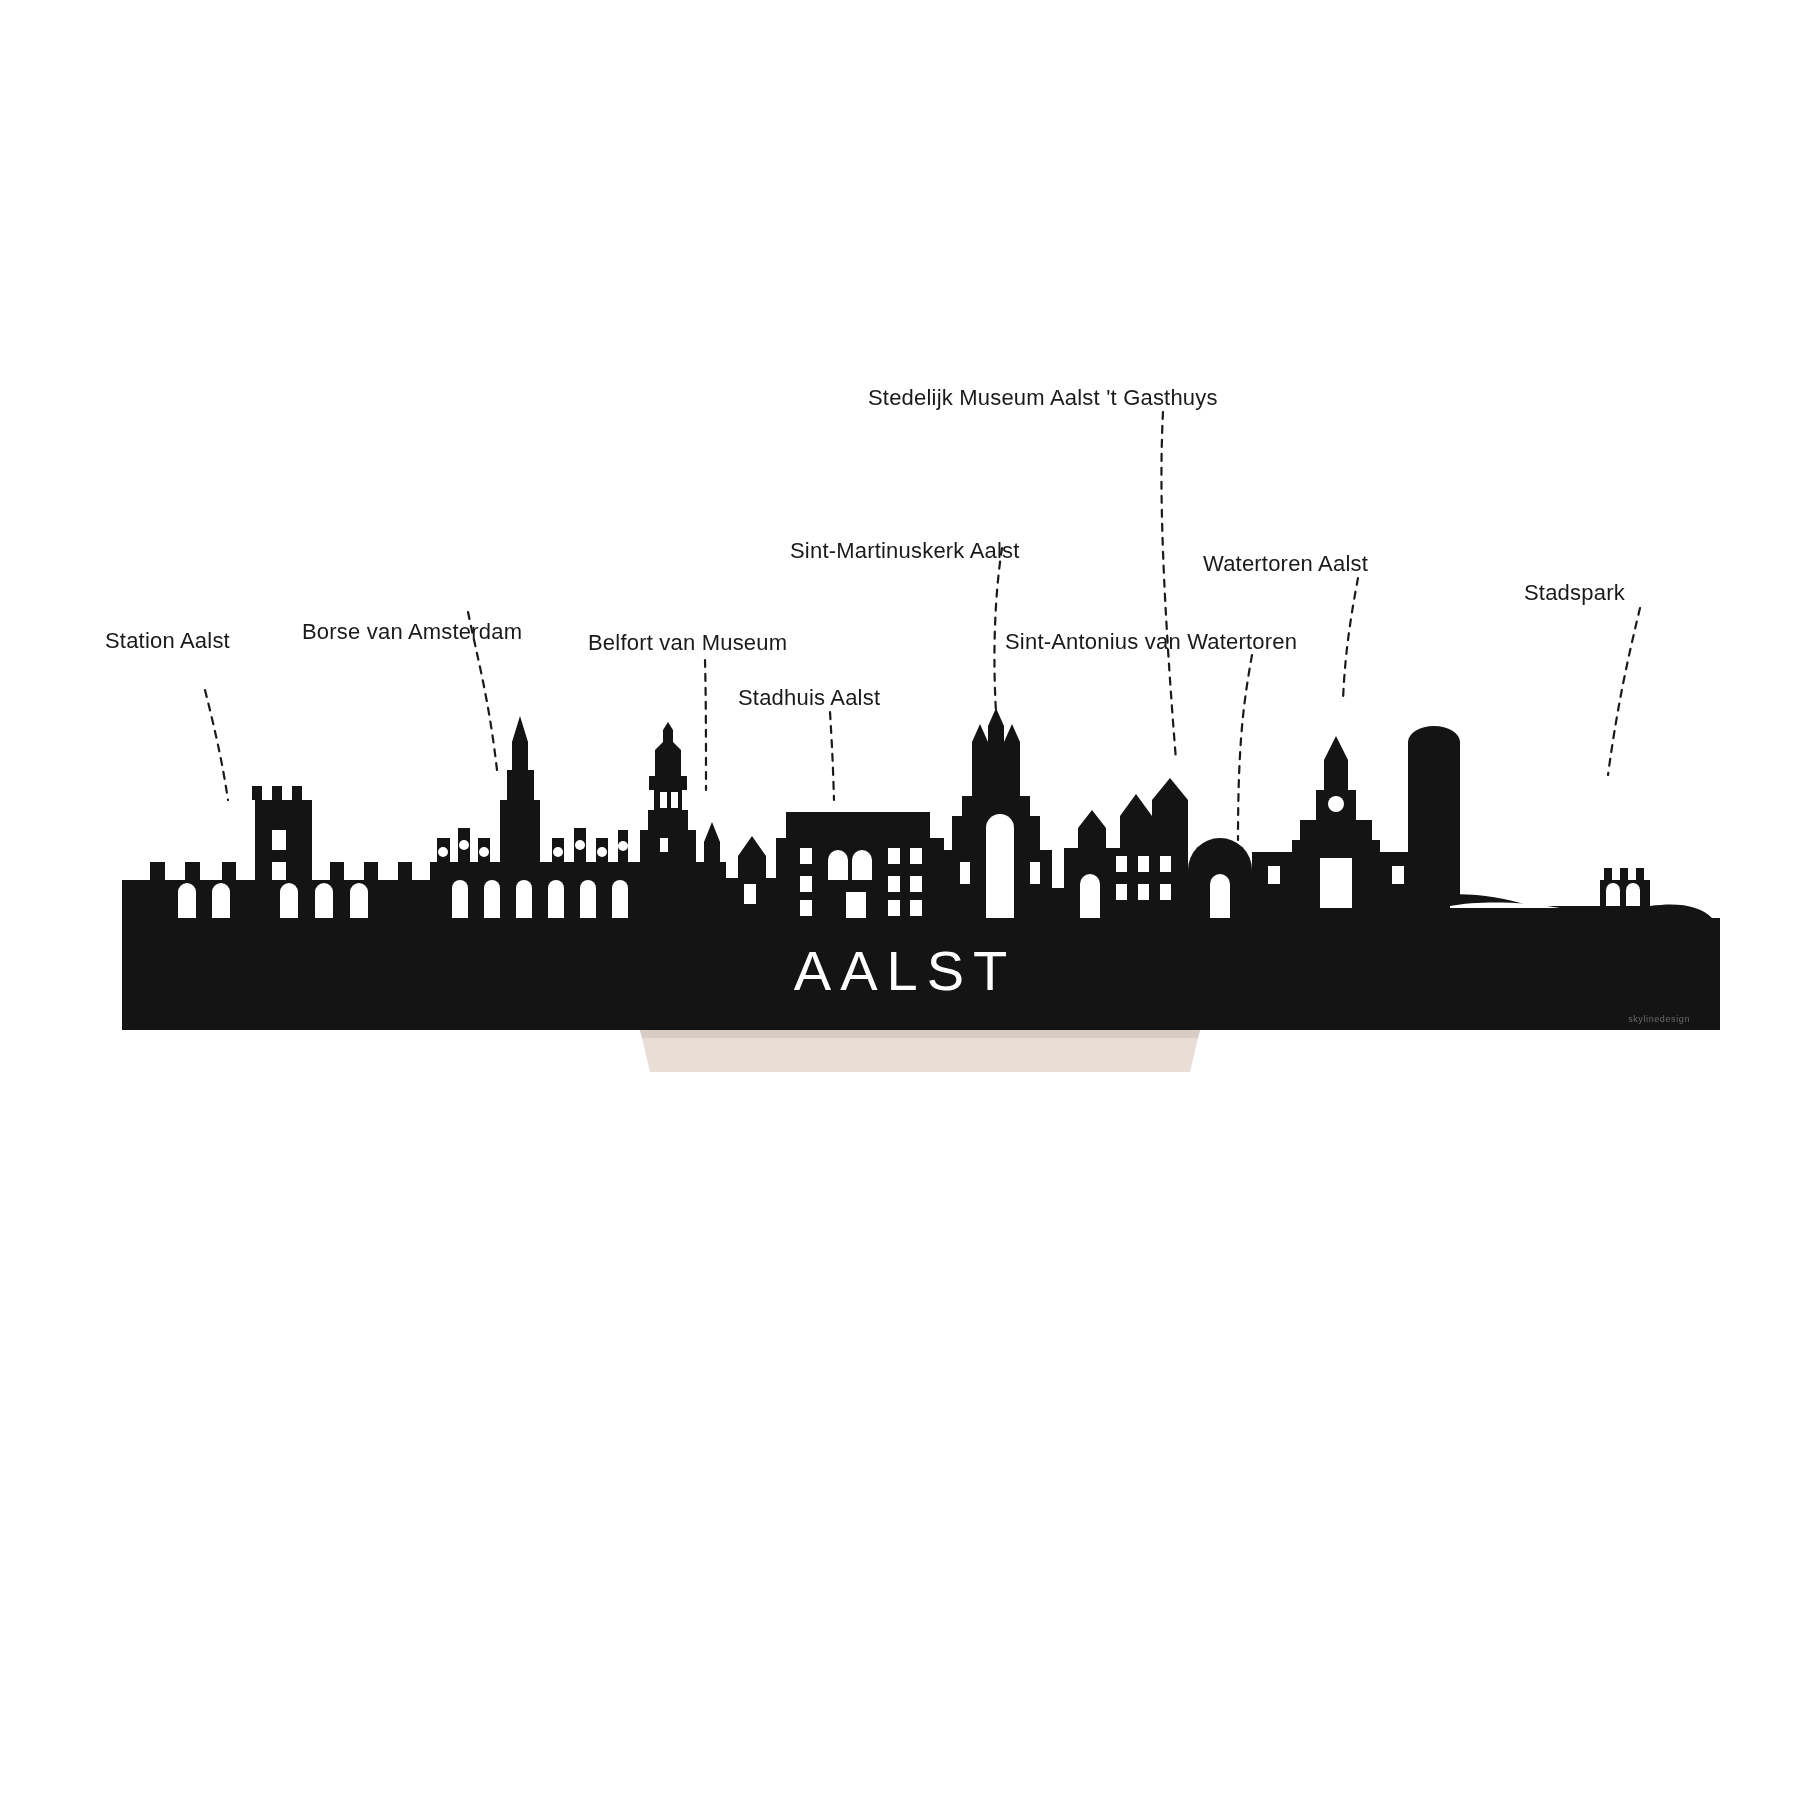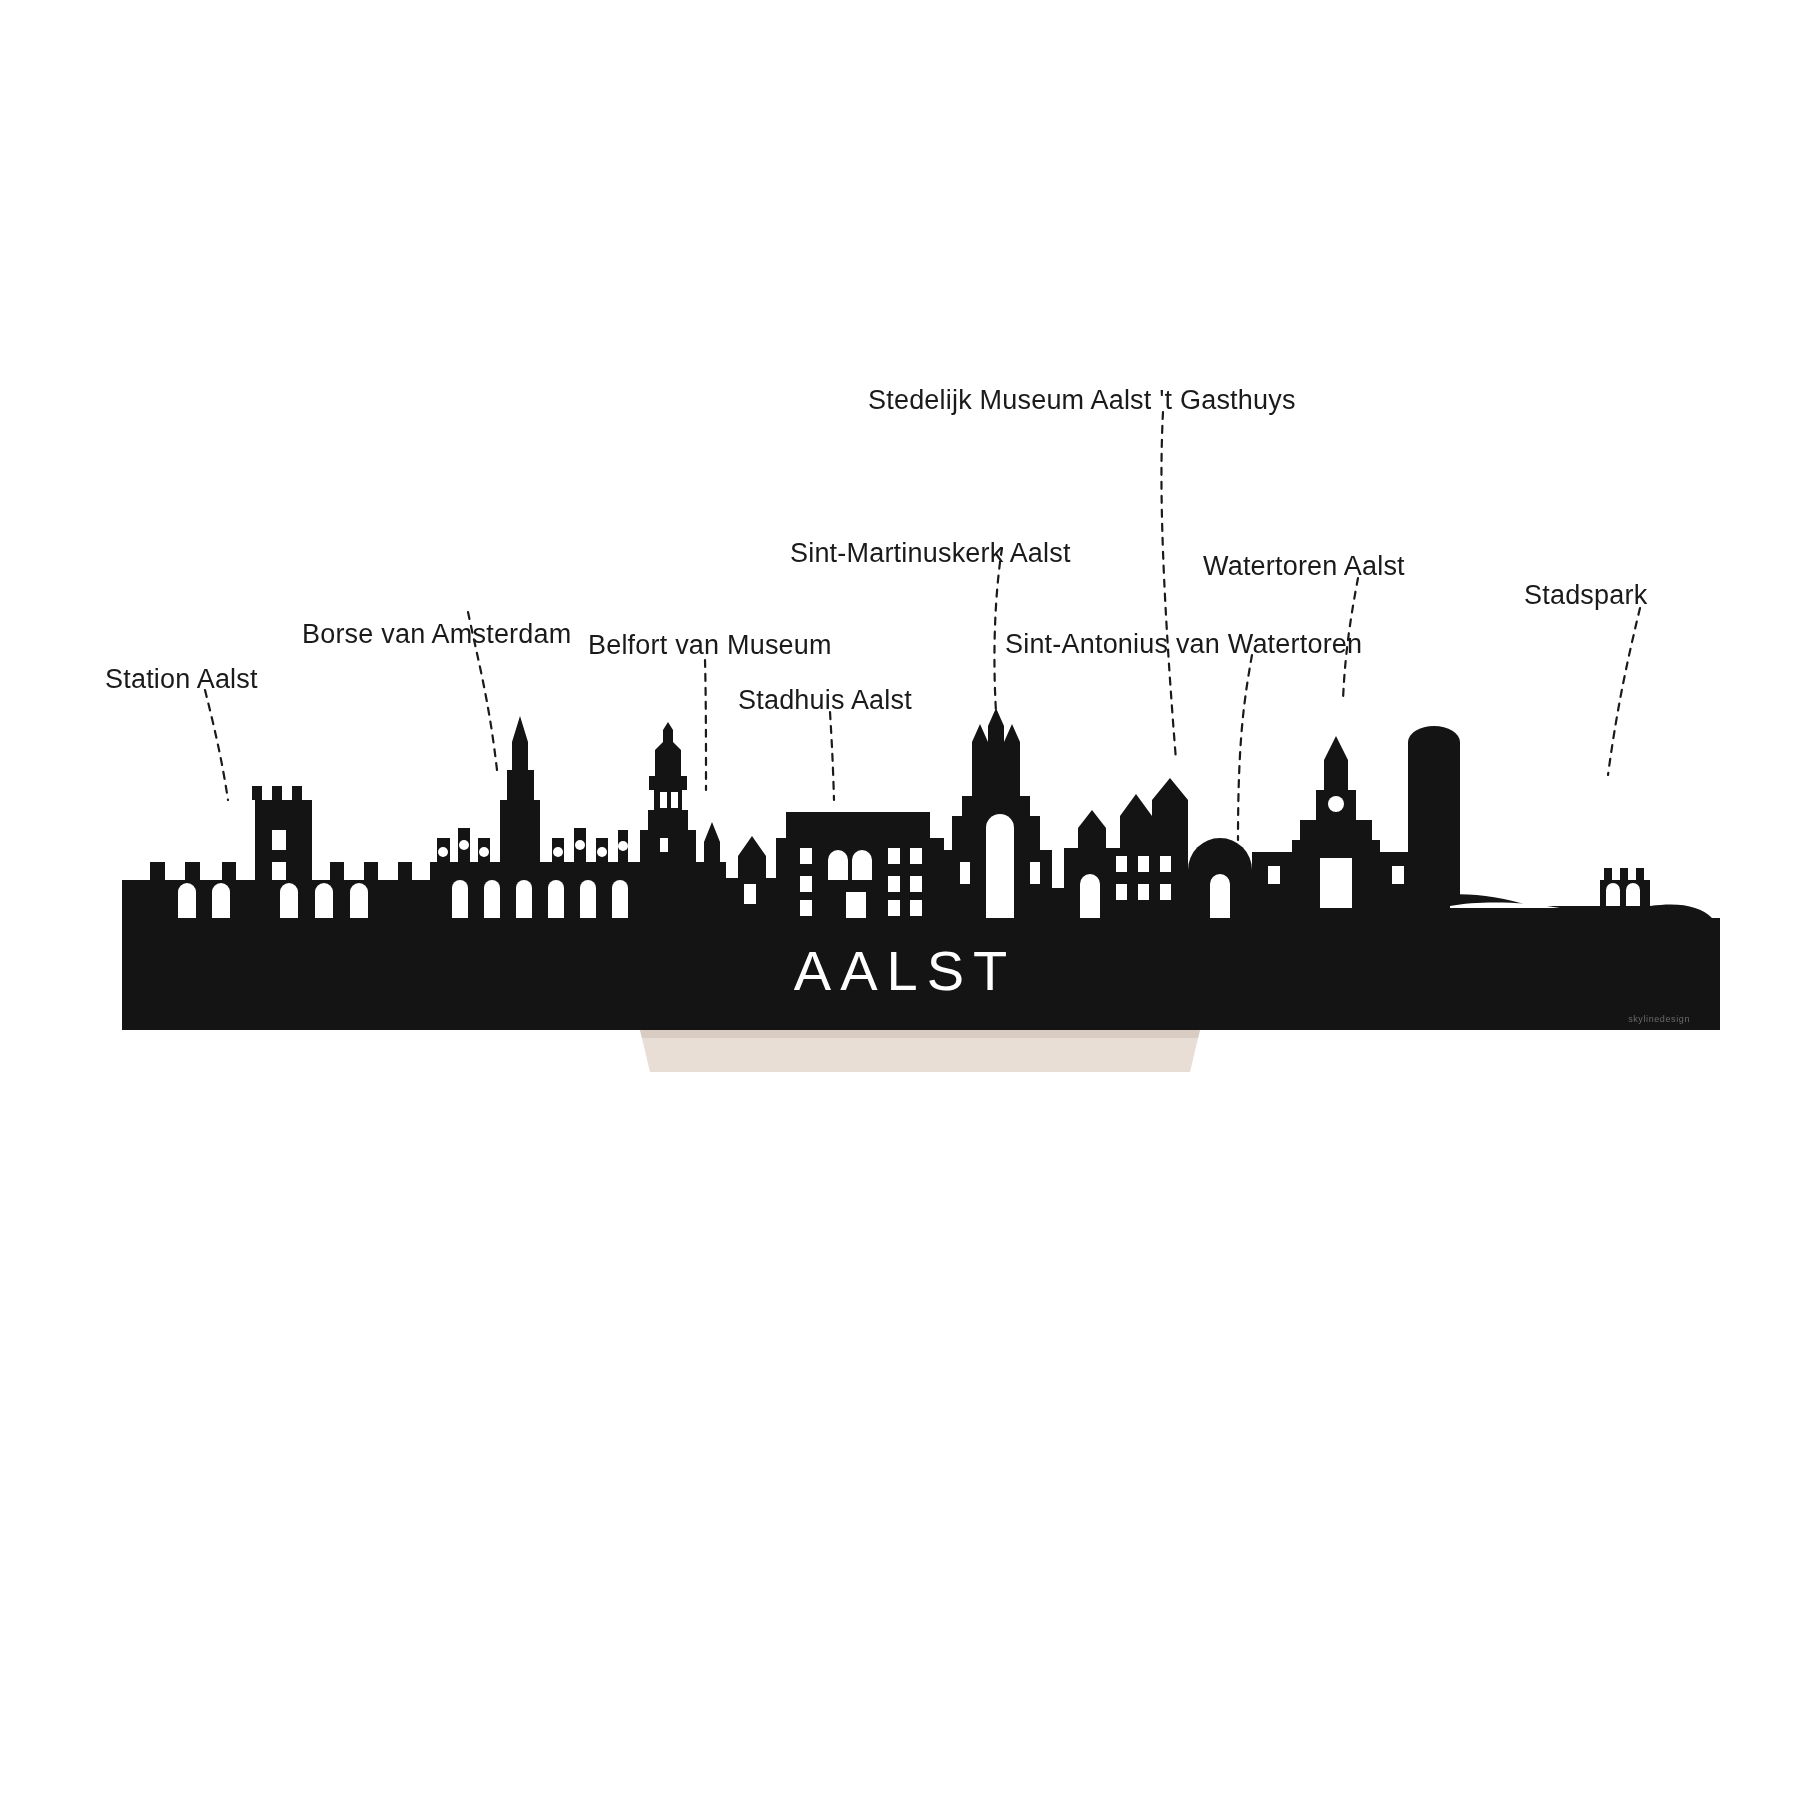--- a/index.html
+++ b/index.html
@@ -18,21 +18,21 @@
   #skyline-svg {
     position: absolute;
     left: 0;
     top: 0;
     width: 1800px;
     height: 1800px;
   }
   .label {
     position: absolute;
     color: #1a1a1a;
-    font-size: 27px;
+    font-size: 22px;
     font-family: "Liberation Sans", sans-serif;
     white-space: nowrap;
     letter-spacing: 0.2px;
   }
 </style>
 </head>
 <body>
 
 <div id="page">
 
@@ -173,21 +173,21 @@
 
       <text x="905" y="990" fill="#ffffff" text-anchor="middle" font-family="Liberation Sans, sans-serif" font-size="56" letter-spacing="9">AALST</text>
 
       <text x="1690" y="1022" fill="#6a6a6a" text-anchor="end" font-family="Liberation Sans, sans-serif" font-size="9" letter-spacing="0.6">skylinedesign</text>
     </g>
 
     <path d="M640,1030 L1200,1030 L1190,1072 L650,1072 Z" fill="#e8ded6"></path>
     <path d="M640,1030 L1200,1030 L1198,1038 L642,1038 Z" fill="#d9cdc3"></path>
   </svg>
 
-  <div class="label" style="left:105px; top:664px;">Station Aalst</div>
+  <div class="label" style="left:105px; top:628px;">Station Aalst</div>
   <div class="label" style="left:302px; top:583px;margin-top:36px;">Borse van Amsterdam</div>
   <div class="label" style="left:588px; top:630px;">Belfort van Museum</div>
   <div class="label" style="left:738px; top:685px;text-align:right;">Stadhuis Aalst</div>
   <div class="label" style="left:790px; top:538px;">Sint-Martinuskerk Aalst</div>
   <div class="label" style="left:868px; top:385px;">Stedelijk Museum Aalst 't Gasthuys</div>
   <div class="label" style="left:1203px; top:551px;">Watertoren Aalst</div>
   <div class="label" style="left:1005px; top:629px;">Sint-Antonius van Watertoren</div>
   <div class="label" style="left:1512px; top:580px;margin-left:12px;">Stadspark</div>
 
 </div>

